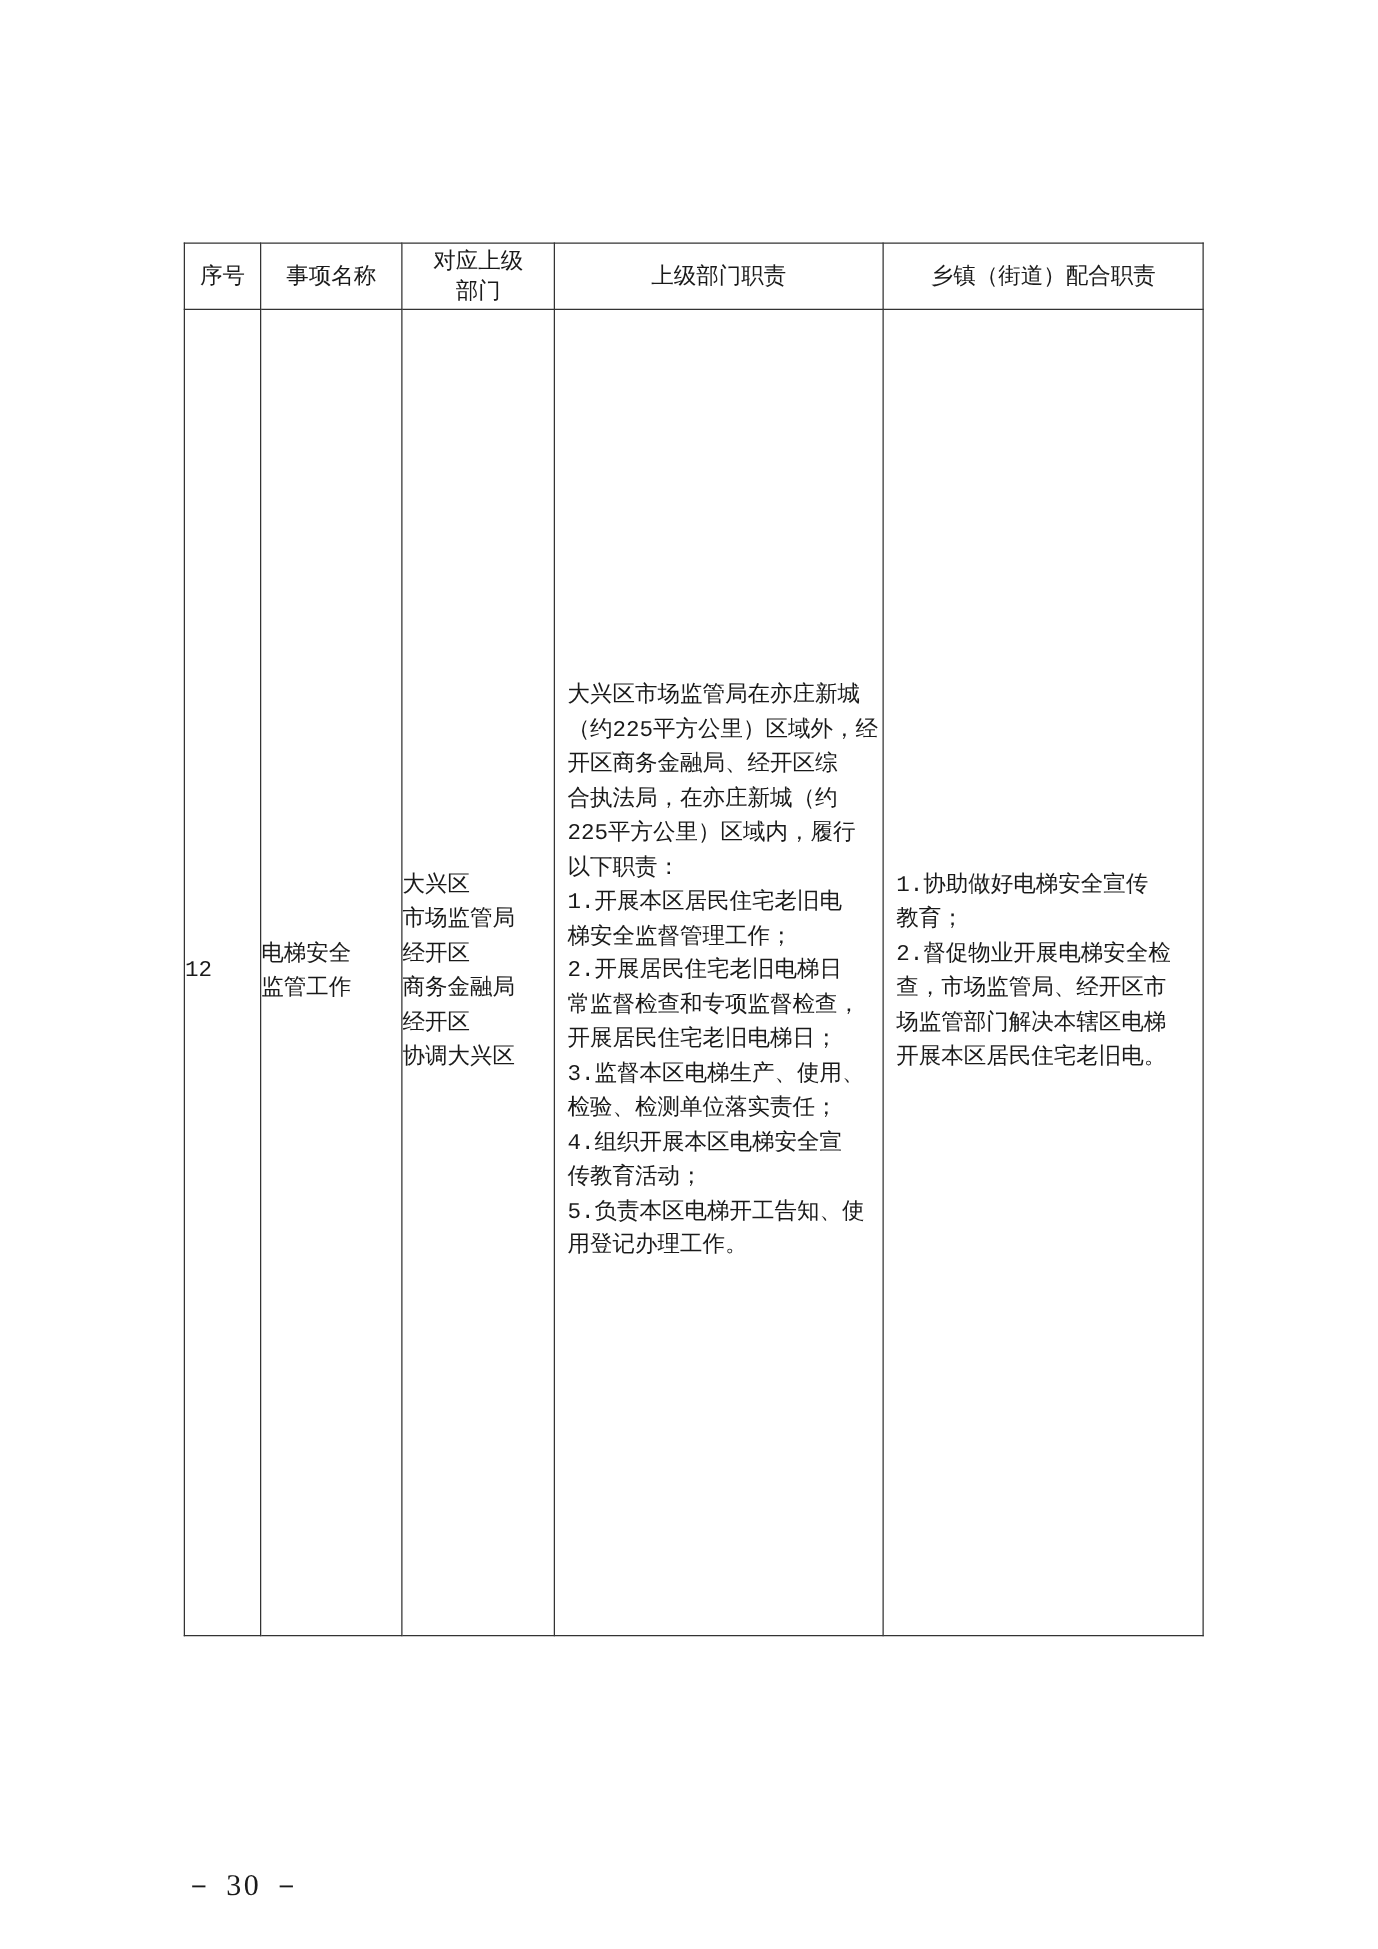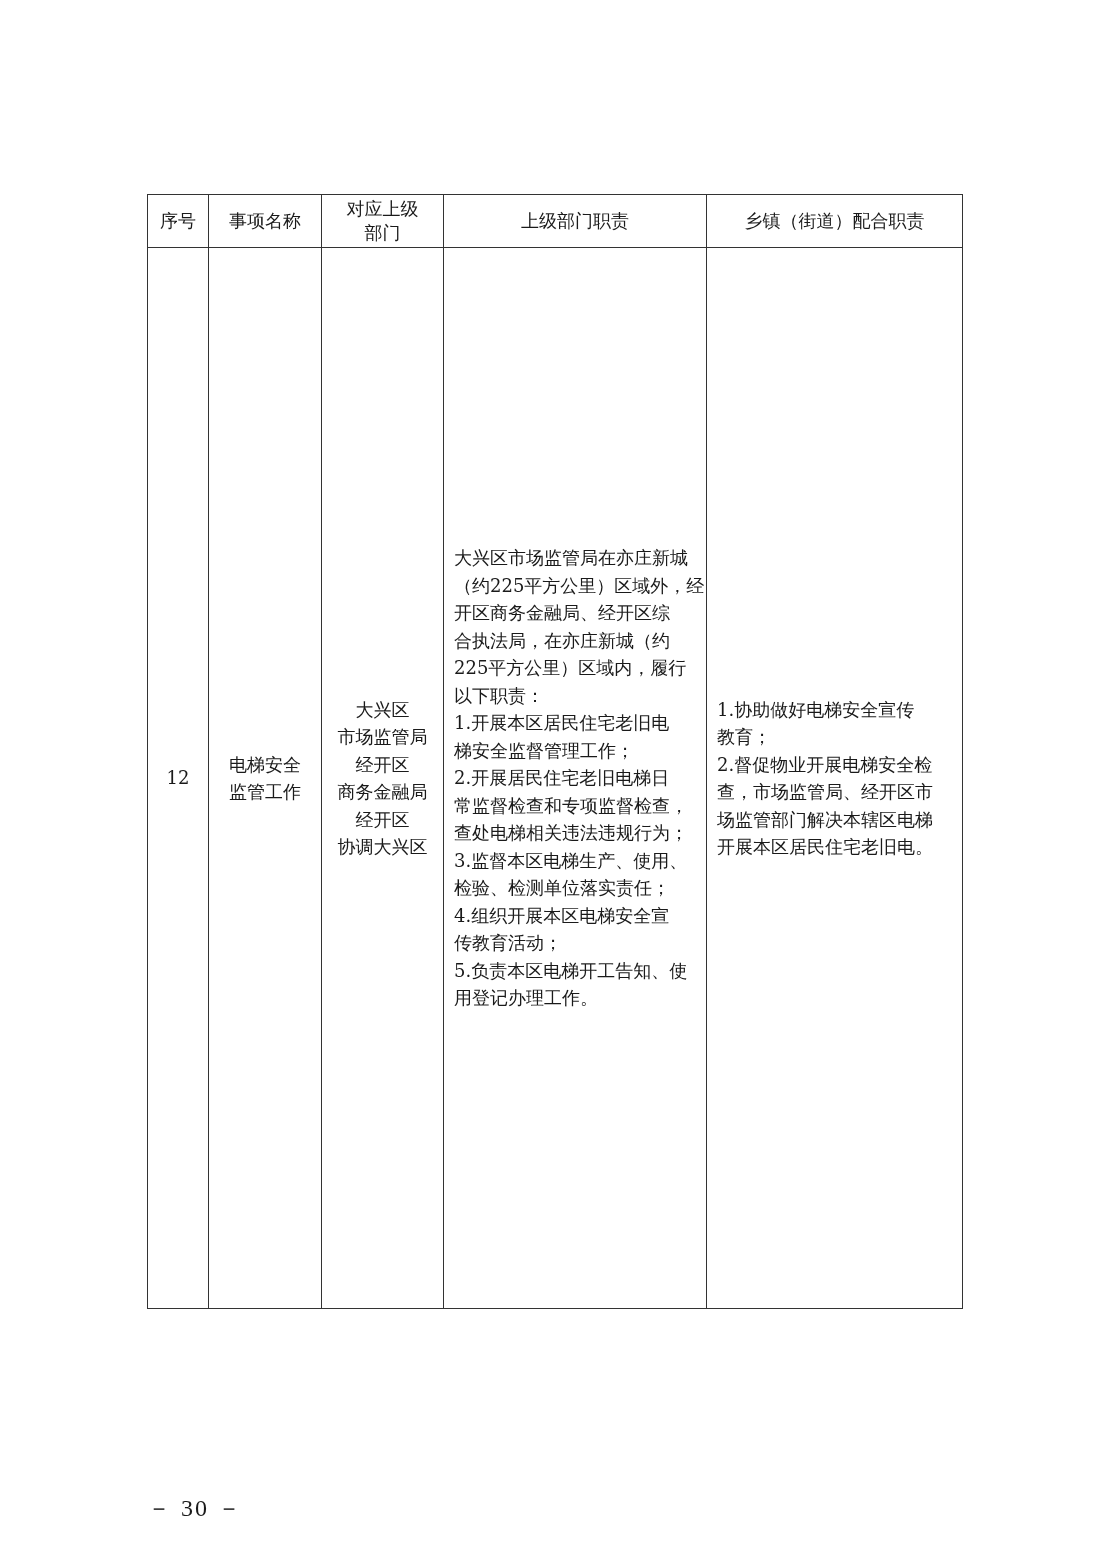--- a/index.html
+++ b/index.html
@@ -1,22 +1,22 @@
 <!DOCTYPE html>
 <html><head>
 <meta charset="utf-8">
 <style>
   html, body { margin:0; padding:0; background:#ffffff; }
   body { width:1102px; height:1559px; position:relative; overflow:hidden;
          font-family:"DejaVu Serif","Liberation Serif",serif; color:#1a1a1a; }
   table.duty { position:absolute; left:147px; top:194px; width:815px; border-collapse:collapse; table-layout:fixed; }
-  table.duty th, table.duty td { border:1.5px solid #333; padding:0; vertical-align:middle; }
+  table.duty th, table.duty td { border:1.5px solid #333; padding:0; vertical-align:middle;font-family:Liberation Mono, monospace; }
   table.duty th { height:52px; font-weight:normal; font-family:"DejaVu Sans","Liberation Sans",sans-serif; font-size:18px; text-align:center; line-height:24px; }
   table.duty td { height:1060px; font-size:18px; line-height:27.5px; }
-  .c-center { text-align:center; }
+  .c-center { }
   .c-text { padding:0 8px 0 10px !important; text-align:justify; }
   .line { display:block; white-space:nowrap; }
   .page-num { position:absolute; left:147px; top:1492px; font-size:24px; font-family:"Liberation Serif",serif; letter-spacing:2px; }
 </style>
 </head>
 <body>
 
 <table class="duty">
   <colgroup>
     <col style="width:61px">
@@ -56,21 +56,21 @@
         <span class="line">大兴区市场监管局在亦庄新城</span>
         <span class="line">（约225平方公里）区域外，经</span>
         <span class="line">开区商务金融局、经开区综</span>
         <span class="line">合执法局，在亦庄新城（约</span>
         <span class="line">225平方公里）区域内，履行</span>
         <span class="line">以下职责：</span>
         <span class="line">1.开展本区居民住宅老旧电</span>
         <span class="line">梯安全监督管理工作；</span>
         <span class="line">2.开展居民住宅老旧电梯日</span>
         <span class="line">常监督检查和专项监督检查，</span>
-        <span class="line">查处电梯相关违法违规行为；</span>
+        <span class="line">开展居民住宅老旧电梯日；</span>
         <span class="line">3.监督本区电梯生产、使用、</span>
         <span class="line">检验、检测单位落实责任；</span>
         <span class="line">4.组织开展本区电梯安全宣</span>
         <span class="line">传教育活动；</span>
         <span class="line">5.负责本区电梯开工告知、使</span>
         <span class="line">用登记办理工作。</span>
       </td>
       <td class="c-text">
         <span class="line">1.协助做好电梯安全宣传</span>
         <span class="line">教育；</span>

